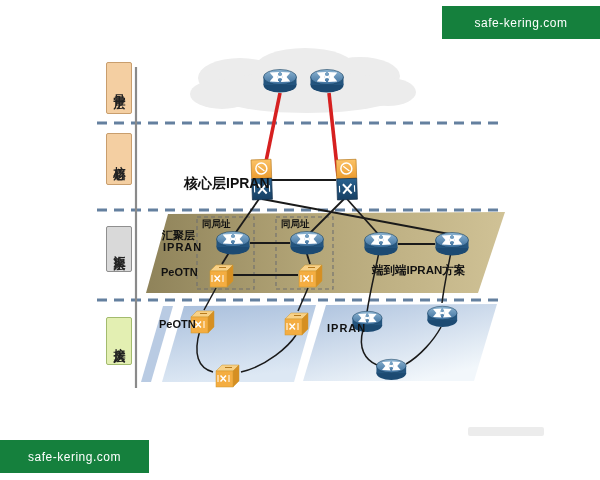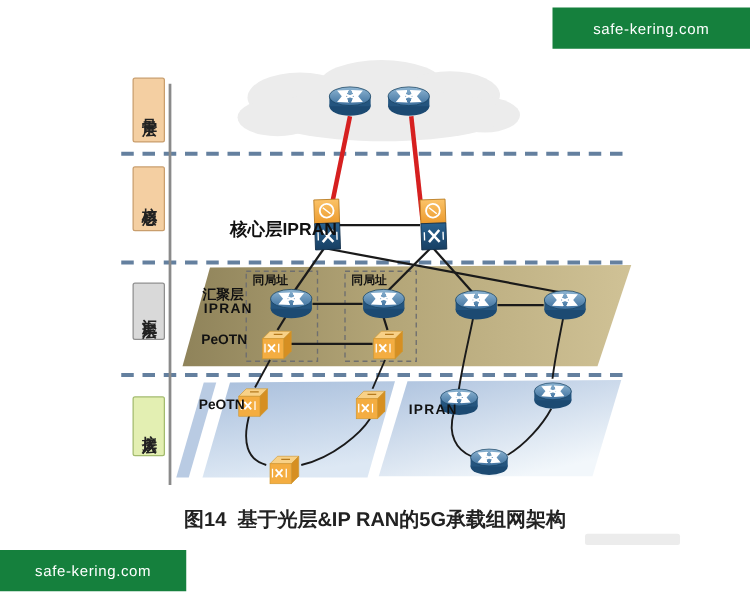--- a/index.html
+++ b/index.html
@@ -188,22 +188,22 @@
   <div class="chip chip-core">核心层</div>
   <div class="chip chip-agg">汇聚层</div>
   <div class="chip chip-access">接入层</div>
 
   <div class="lbl lbl-core-ipran">核心层IPRAN</div>
   <div class="lbl lbl-agg-1">汇聚层</div>
   <div class="lbl lbl-agg-2">IPRAN</div>
   <div class="lbl lbl-agg-peotn">PeOTN</div>
   <div class="lbl lbl-site-1">同局址</div>
   <div class="lbl lbl-site-2">同局址</div>
+  <div class="lbl lbl-scheme-2">端到端IPRAN方案</div>
   <div class="lbl lbl-acc-peotn">PeOTN</div>
   <div class="lbl lbl-acc-ipran">IPRAN</div>
 
-  <div class="caption">图14  基于光层&amp;IP RAN的5G承载组网架构</div>
 
   <div class="wm wm-tr">safe-kering.com</div>
   <div class="wm wm-bl">safe-kering.com</div>
   <div class="faint-mark"></div>
 
 </div>
 
 </body></html>

